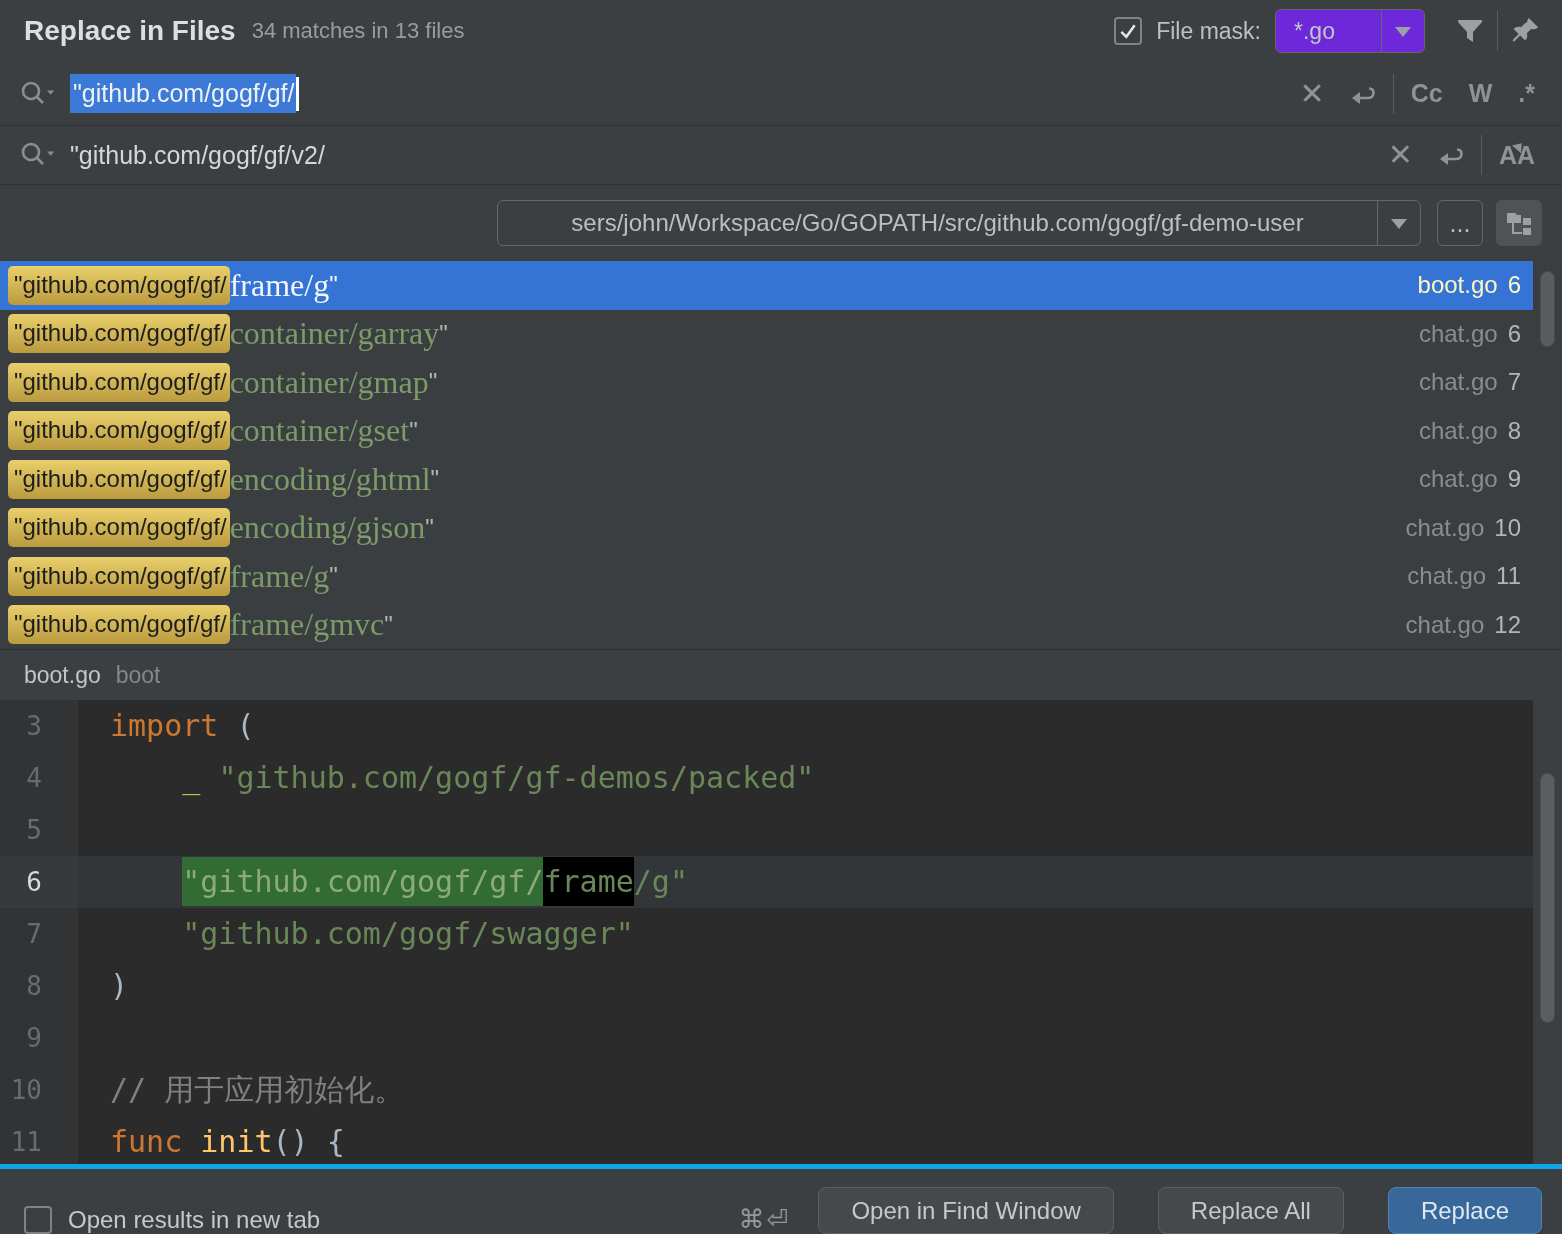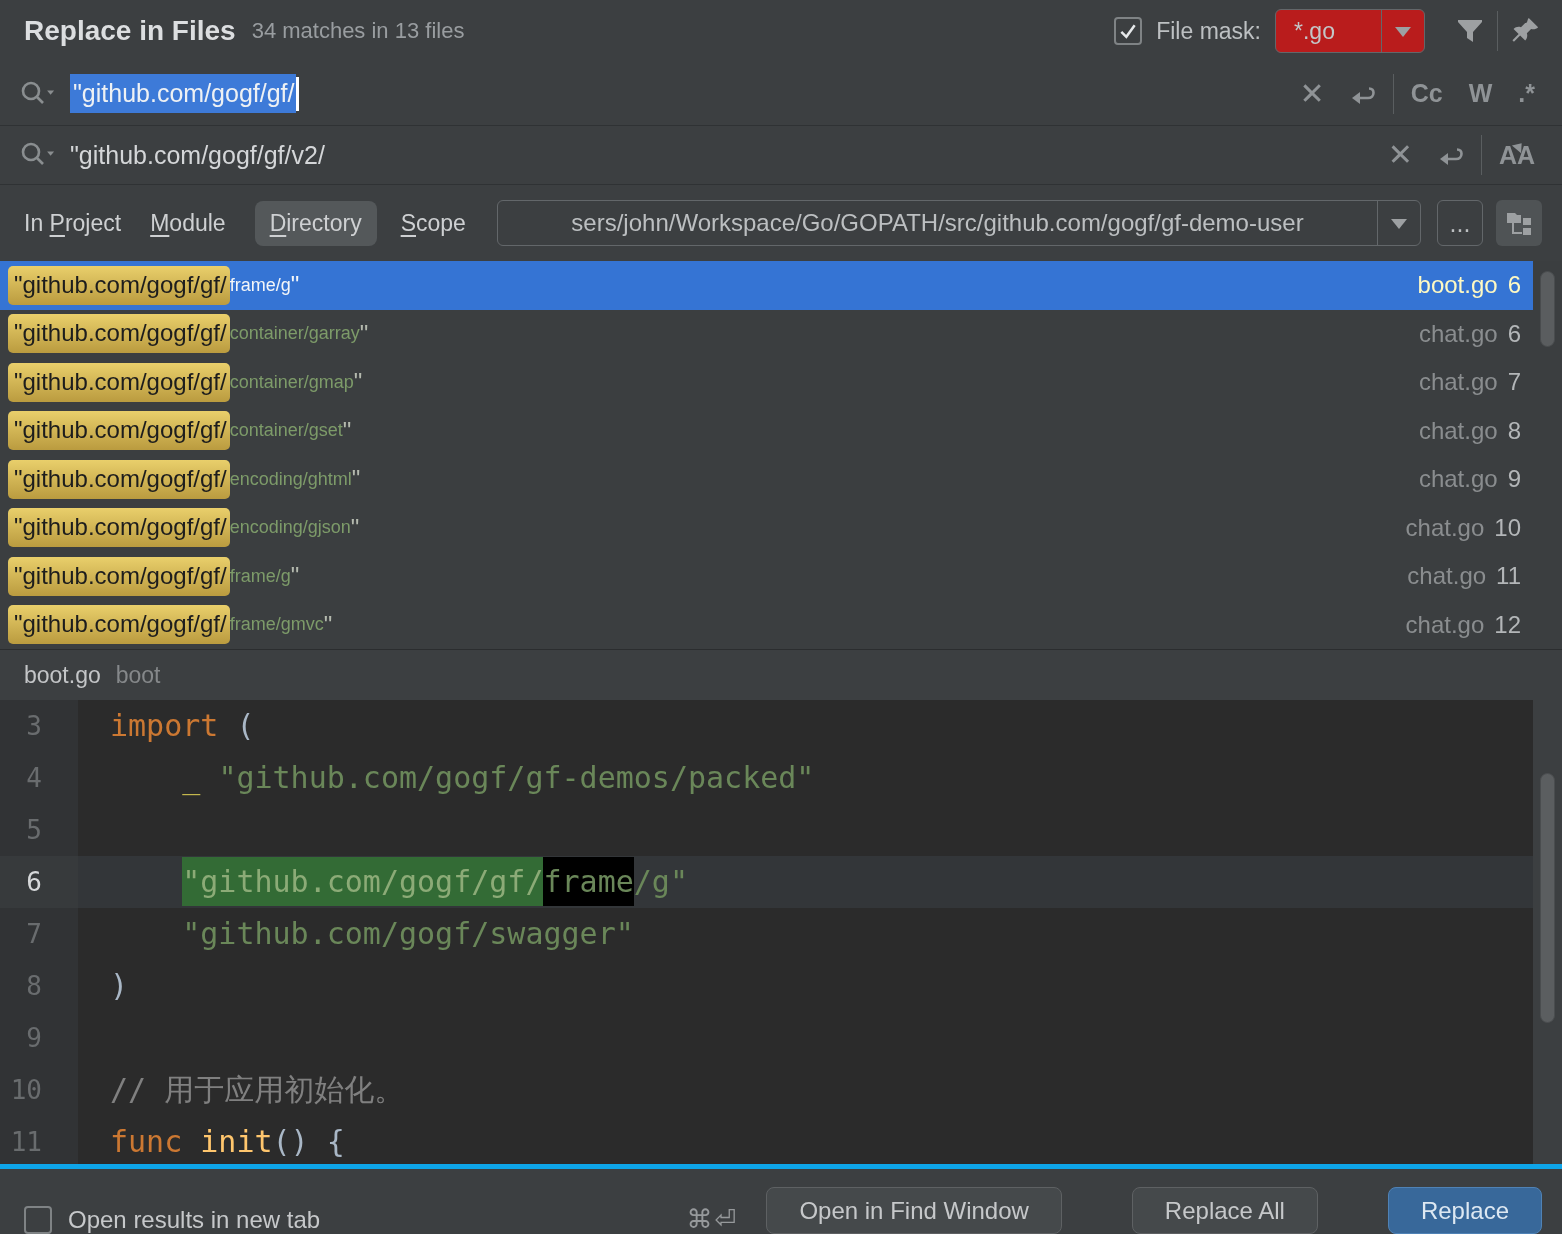--- a/index.html
+++ b/index.html
@@ -13,21 +13,21 @@
 
   
   .header{height:62px;flex:none;display:flex;align-items:center;padding:0 14px 0 24px;box-sizing:border-box;}
   .title{font-size:28px;font-weight:bold;color:#dcdee0;}
   .summary{font-size:22px;color:#999da0;margin-left:16px;}
   .header-right{margin-left:auto;display:flex;align-items:center;}
   .cbx{width:24px;height:24px;border:2px solid #7f8385;border-radius:4px;flex:none;
        display:flex;align-items:center;justify-content:center;background:transparent;}
   .file-mask-label{font-size:23px;color:#bdc0c2;margin:0 14px;}
   .combo{height:44px;border:1px solid #63676a;border-radius:6px;display:flex;align-items:center;
-         background:#b91c1c;box-sizing:border-box;overflow:hidden;}
+         background:#6d28d9;box-sizing:border-box;overflow:hidden;}
   .combo-value{padding:0 18px;font-size:23px;color:#c3c6c8;white-space:nowrap;}
   .combo-arrow{width:42px;align-self:stretch;border-left:1px solid #63676a;flex:none;
                display:flex;align-items:center;justify-content:center;}
   .tri-down{width:0;height:0;border:8px solid transparent;border-top:10px solid #9da0a2;margin-top:9px;}
   .icon-btn{width:46px;height:44px;display:flex;align-items:center;justify-content:center;flex:none;}
   .vsep{width:1px;height:40px;background:#5a5e60;margin:0 4px;flex:none;}
 
   
   .field-row{flex:none;display:flex;align-items:center;padding:0 14px;box-sizing:border-box;
              border-bottom:1px solid #2f3234;background:#3c3f41;}
@@ -58,21 +58,21 @@
   .struct-btn{width:46px;height:46px;border-radius:6px;margin-left:13px;background:#4f5355;flex:none;
               display:flex;align-items:center;justify-content:center;}
 
   
   .results{height:388px;flex:none;position:relative;background:#3b3e40;overflow:hidden;}
   .result-row{height:48.5px;display:flex;align-items:center;padding:0 12px 0 8px;box-sizing:border-box;
               width:1533px;white-space:nowrap;}
   .result-row.selected{background:#3574d4;}
   .chip{background:linear-gradient(#e9cf6b,#ba9b3f);border-radius:5px;color:#1d1d1d;
         padding:5px 3px 6px 6px;font-size:24px;}
-  .rest{color:#7d9b69;font-size:18px;}
+  .rest{color:#7d9b69;font-size:32px;font-family:Liberation Serif, serif;}
   .quote{color:#b4b9ae;font-size:24px;}
   .selected .rest,.selected .quote{color:#f4f6f8;}
   .file-ref{margin-left:auto;font-size:24px;color:#8a8d8f;}
   .file-ref .lineno{color:#b3b6b8;margin-left:10px;}
   .selected .file-ref,.selected .file-ref .lineno{color:#fef9c3;}
   .rs-thumb{position:absolute;right:7px;top:10px;width:15px;height:76px;border-radius:8px;
             background:#5a5d5f;border:1px solid #494c4e;box-sizing:border-box;}
 
   
   .preview-header{height:51px;flex:none;display:flex;align-items:center;padding:0 24px;
@@ -99,21 +99,21 @@
   .tok-m2{background:#000000;padding:7px 0;}
   .editor-scrollzone{position:absolute;top:0;right:0;width:29px;height:100%;background:#3c3f41;}
   .ed-thumb{position:absolute;top:73px;right:7px;width:15px;height:250px;border-radius:9px;
             background:#5b5e60;border:1px solid #4a4d4f;box-sizing:border-box;}
 
   
   .footer{height:70px;flex:none;display:flex;align-items:flex-end;padding:0 20px 0 24px;
           border-top:5px solid #0ea5e9;box-sizing:border-box;background:#3c3f41;}
   .footer-label{font-size:24px;color:#c6c8ca;margin-left:16px;}
   .shortcut{margin-left:auto;font-size:26px;color:#96999b;font-family:"DejaVu Sans",sans-serif;letter-spacing:2px;}
-  .btns{display:flex;gap:70px;margin-left:28px;}
+  .btns{display:flex;gap:44px;margin-left:28px;}
   .btn{height:47px;padding:0 32px;border-radius:8px;border:1px solid #5e6163;background:#45494b;
        color:#c6c8ca;font-size:24px;font-family:"Liberation Sans",sans-serif;cursor:default;}
   .btn.primary{background:#38689a;border-color:#4f82b5;color:#dde8f2;}
 </style>
 </head>
 <body>
 
 <div class="app">
 
   <div class="header">
@@ -190,26 +190,20 @@
           <path d="M10 17 h9 c3.5 0 5.5 -2.2 5.5 -5.2 c0 -2.4 -1.3 -4.3 -4.5 -4.3" fill="none" stroke="#8f9396" stroke-width="2.6"></path>
           <path d="M11 11 l-8 6 8 6 z" fill="#8f9396"></path>
         </svg>
       </span>
       <span class="vsep"></span>
       <span class="pc">AA</span>
     </div>
   </div>
 
   <div class="scope-row">
-    <span style="display:flex;align-items:center;">
-        <span class="scope-item">In <u>P</u>roject</span>
-        <span class="scope-item"><u>M</u>odule</span>
-        <span class="scope-item selected"><u>D</u>irectory</span>
-        <span class="scope-item"><u>S</u>cope</span>
-      </span>
     <div class="scope-combo">
       <span class="scope-path">sers/john/Workspace/Go/GOPATH/src/github.com/gogf/gf-demo-user</span>
       <span class="combo-arrow">
           <span class="tri-down"></span>
         </span>
     </div>
     <span class="dots-btn">...</span>
     <span class="struct-btn">
       <svg width="28" height="28" viewBox="0 0 28 28">
         <path d="M2 4 h8 l2 2 h4 v8 h-14 z" fill="#9da0a2"></path>

